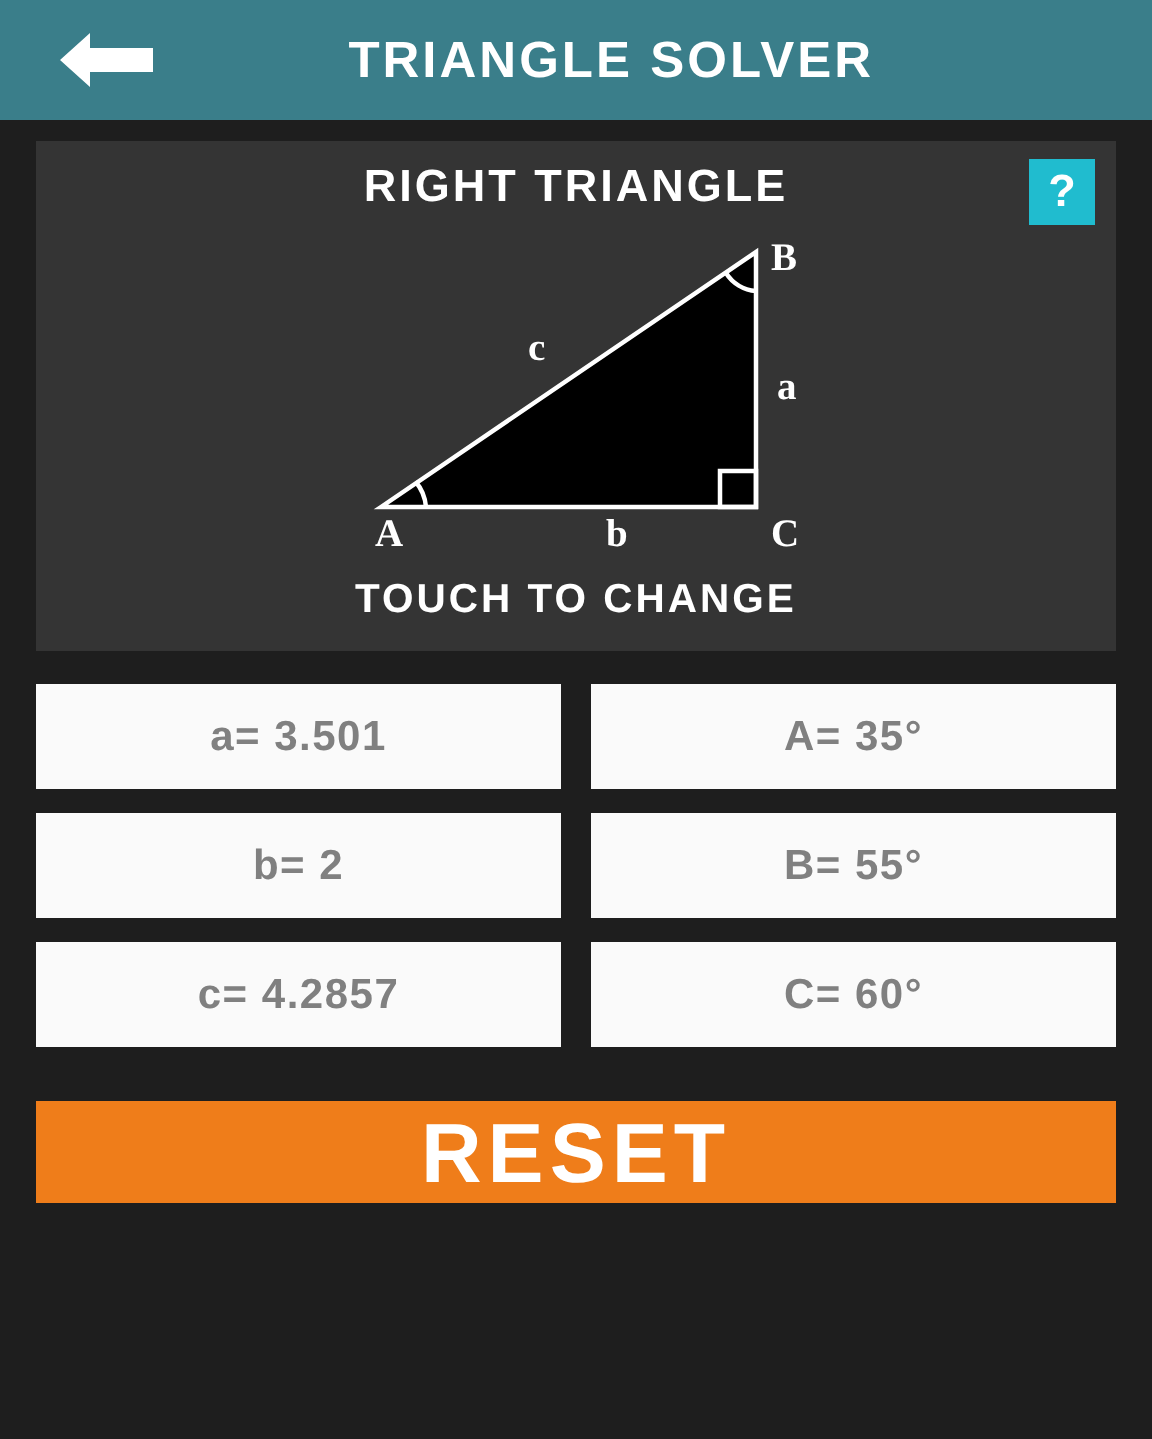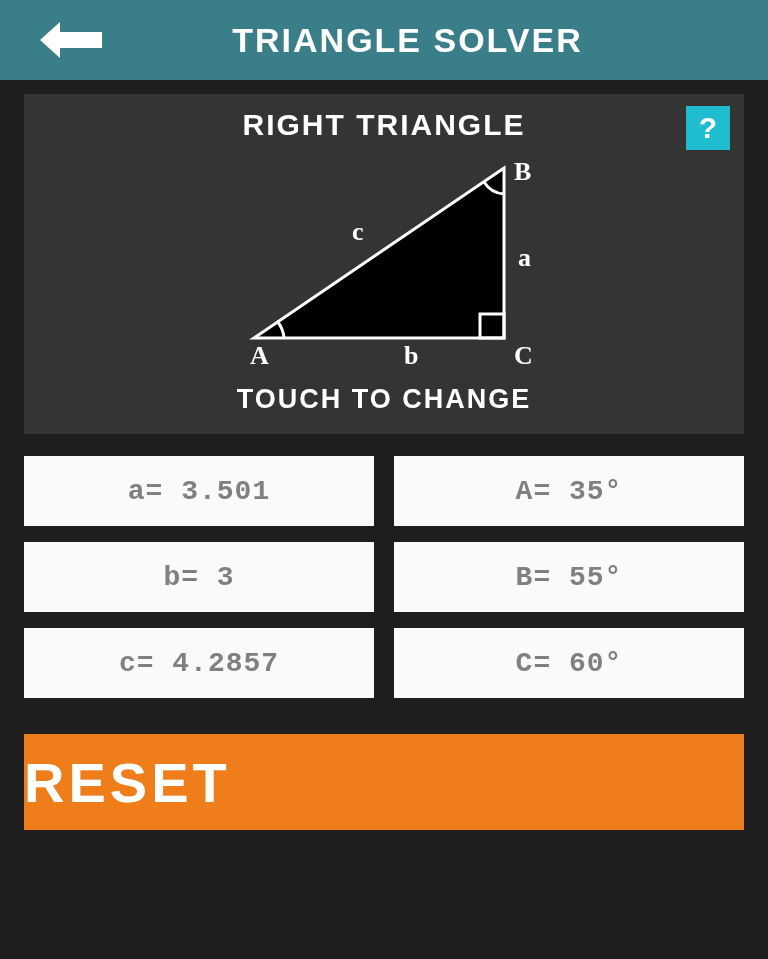--- a/index.html
+++ b/index.html
@@ -95,37 +95,36 @@
     gap: 16px 20px;
     margin-top: 22px;
   }
   .cell {
     background: #fafafa;
     height: 70px;
     display: flex;
     align-items: center;
     justify-content: center;
     cursor: pointer;
-    font-family: Liberation Mono, monospace;
   }
   .cell-text {
     color: #808080;
     font-size: 28px;
     font-weight: 900;
     letter-spacing: 1px;
   }
 
   
   .reset-btn {
     background: #ef7d1a;
-    height: 96px;
+    height: 68px;
     margin-top: 36px;
     display: flex;
     align-items: center;
-    justify-content: flex-start;
+    justify-content: center;
     cursor: pointer;
   }
   .reset-text {
     color: #fff;
     font-size: 56px;
     font-weight: 900;
     letter-spacing: 4px;
   }
 </style>
 </head>
@@ -172,21 +171,21 @@
   </div>
 
   <div class="grid">
     <div class="cell">
       <span class="cell-text">a= 3.501</span>
     </div>
     <div class="cell">
       <span class="cell-text">A= 35°</span>
     </div>
     <div class="cell">
-      <span class="cell-text">b= 3</span>
+      <span class="cell-text">b= 2</span>
     </div>
     <div class="cell">
       <span class="cell-text">B= 55°</span>
     </div>
     <div class="cell">
       <span class="cell-text">c= 4.2857</span>
     </div>
     <div class="cell">
       <span class="cell-text">C= 60°</span>
     </div>

